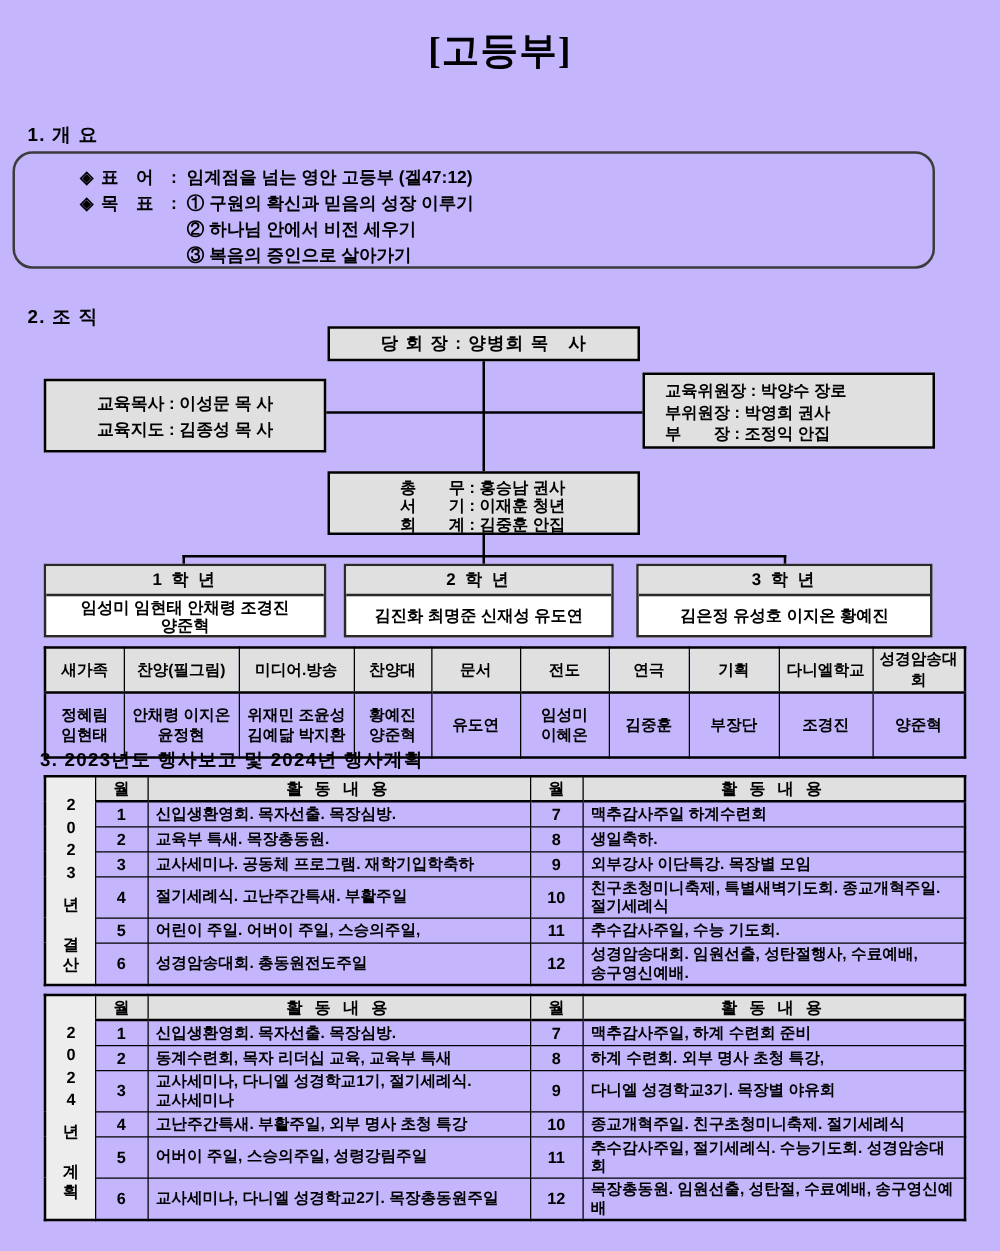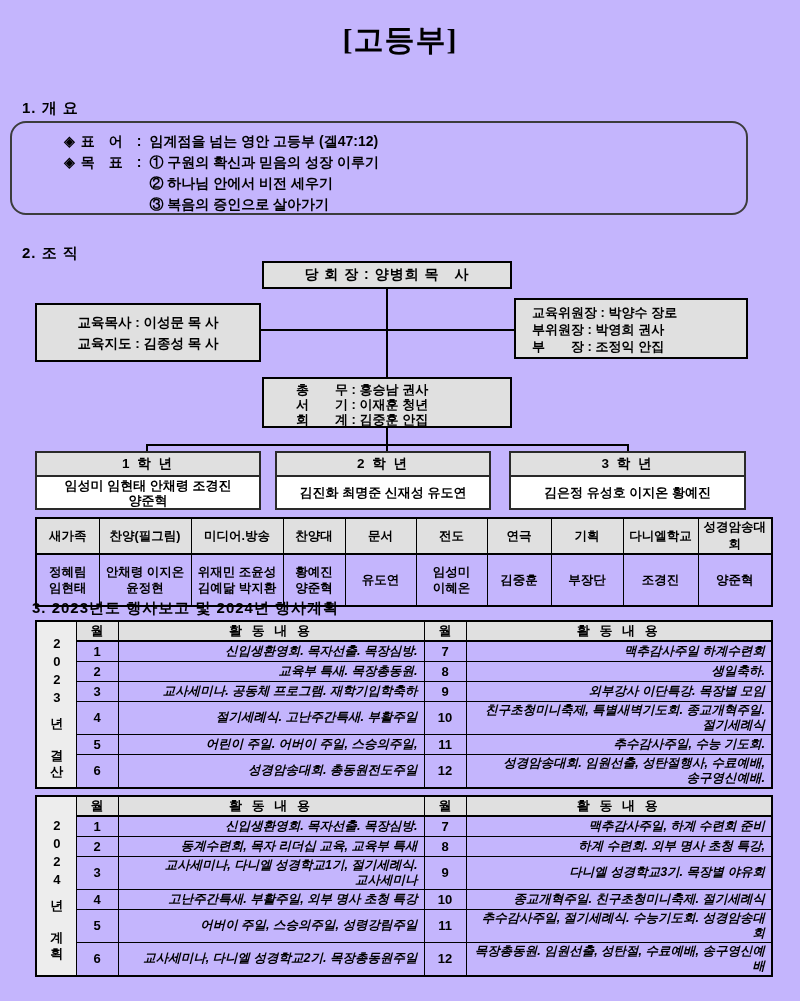--- a/index.html
+++ b/index.html
@@ -35,21 +35,21 @@
   }
   .oline { position:absolute; background:#000; }
   #chairman { left:262px; top:261px; width:250px; height:28px;
     display:flex; align-items:center; justify-content:center; font-size:14px; letter-spacing:1px; }
   #pastorbox { left:35px; top:303px; width:226px; height:59px;
     display:flex; flex-direction:column; align-items:center; justify-content:center;
     font-size:13.5px; line-height:21px; }
   #committeebox { left:514px; top:298px; width:234px; height:61px;
     padding:4px 0 0 16px; line-height:17px; }
   #staffbox { left:262px; top:377px; width:250px; height:51px;
-    padding:3px 0 0 32px; line-height:15px; }
+    padding:3px 0 0 56px; line-height:15px; }
   #vline1 { left:386px; top:289px; width:2px; height:89px; }
   #hline1 { left:260px; top:329px; width:256px; height:2px; }
   #vline2 { left:386px; top:428px; width:2px; height:17px; }
   #hline2 { left:146px; top:444px; width:483px; height:2px; }
   .stub { width:2px; height:9px; top:444px; }
   #stub1 { left:146px; } #stub2 { left:386px; } #stub3 { left:627px; }
 
   .grade { position:absolute; top:451px; border:2px solid #2a2a2a; box-sizing:border-box; background:#fff; }
   #grade1 { left:35px; width:226px; }
   #grade2 { left:275px; width:216px; }
@@ -72,21 +72,21 @@
   #evt2024 { top:795px; }
   .evt td { border:1px solid #000; font-size:12.5px; padding:1px 6px; box-sizing:border-box; }
   .evt .hcell { background:var(--box-fill,#e0e0e0); height:20px; text-align:center;
     font-size:13px; padding:0; border-bottom:2px solid #000; }
   .evt .acthdr { letter-spacing:3px; }
   .evt .yearcell { background:var(--year-fill,#ededed); text-align:center; vertical-align:middle; padding:0; }
   .yearstack { display:flex; flex-direction:column; align-items:center; gap:16px; }
   .yearstack span { writing-mode:vertical-rl; text-orientation:upright;
     letter-spacing:3px; font-size:13px; }
   .evt .mcell { text-align:center; font-size:13px; padding:0; }
-  .evt .ccell { text-align:right; white-space:pre-line; line-height:15px;font-style:italic; }
+  .evt .ccell { text-align:left; white-space:pre-line; line-height:15px; }
   .evt .r-s td { height:20px; }
   .evt .r-t td { height:33px; }
 </style>
 </head>
 <body>
 
 <div class="page">
 
   <div class="title">[고등부]</div>
 

